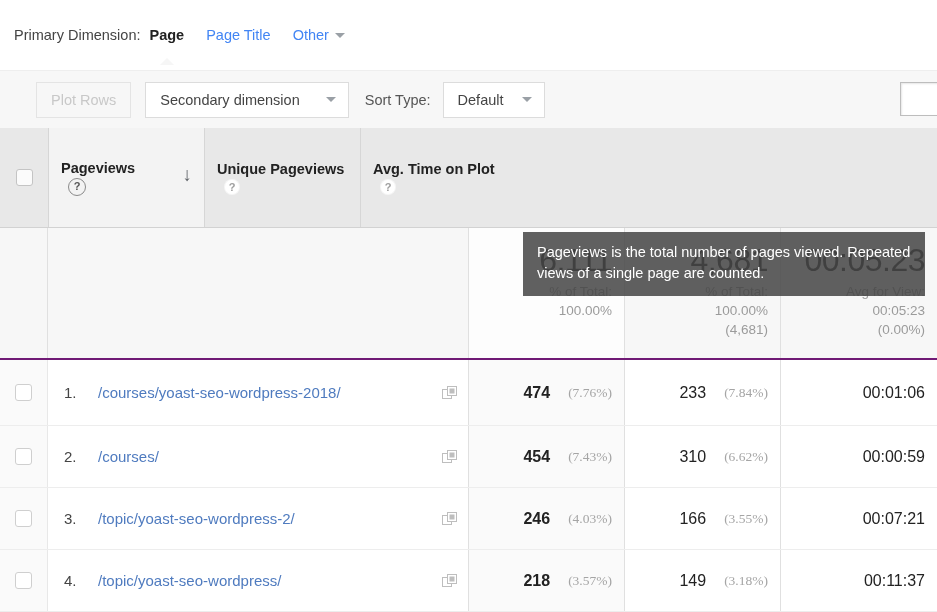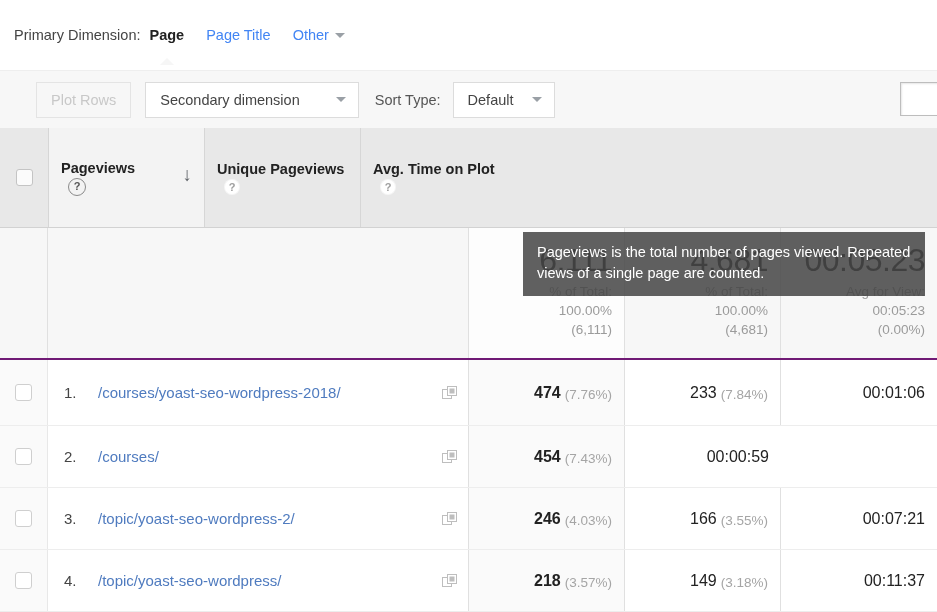--- a/index.html
+++ b/index.html
@@ -110,21 +110,21 @@
     white-space: nowrap;
   }
   .btn.disabled {
     color: #c8c8c8;
     background: #f7f7f7;
     border-color: #e4e4e4;
     cursor: default;
   }
   .btn.dropdown {
     padding-right: 12px;
-    gap: 36px;
+    gap: 26px;
     background: #ffffff;
   }
   .btn.dropdown.small { gap: 18px; }
   .sort-label {
     font-size: 14.5px;
     color: #555;
     margin: 0 12px 0 16px;
     white-space: nowrap;
   }
   .search-box {
@@ -325,28 +325,29 @@
   .metric-main {
     font-size: 16px;
     color: #222;
     text-align: right;
     flex: 0 0 auto;
   }
   .metric-main.bold { font-weight: bold; }
   .metric-pct {
     font-size: 13.5px;
     color: #a5a5a5;
-    margin-left: 4px;
+    margin-left: 18px;
     white-space: nowrap;
     flex: 0 0 auto;
+    font-family: Liberation Serif, serif;
   }
   .c-num .inner {
     width: 100%;
     display: flex;
-    align-items: flex-end;
+    align-items: center;
     justify-content: flex-start;
   }
   .c-num .spacer { flex: 1 1 auto; }
   .time-val {
     font-size: 16px;
     color: #222;
   }
 
   
   .tooltip {
@@ -438,21 +439,20 @@
 
     <div class="row sum-row">
       <div class="c-check"></div>
       <div class="c-page"></div>
 
       <div class="c-num sorted">
         <div class="sum-stack">
           <div class="sum-big">6,111</div>
           <div class="sum-lab">% of Total:</div>
           <div class="sum-val">100.00%</div>
-          <div class="sum-val">(6,111)</div>
         </div>
       </div>
 
       <div class="c-num">
         <div class="sum-stack">
           <div class="sum-big">4,681</div>
           <div class="sum-lab">% of Total:</div>
           <div class="sum-val">100.00%</div>
           <div class="sum-val">(4,681)</div>
         </div>
@@ -517,20 +517,27 @@
           </svg>
         </span>
       </div>
       <div class="c-num sorted">
         <span class="inner">
           <span class="spacer"></span>
           <span class="metric-main bold">454</span>
           <span class="metric-pct">(7.43%)</span>
         </span>
       </div>
+      <div class="c-num">
+        <span class="inner">
+          <span class="spacer"></span>
+          <span class="metric-main">310</span>
+          <span class="metric-pct">(6.62%)</span>
+        </span>
+      </div>
       <div class="c-time">
         <span class="time-val">00:00:59</span>
       </div>
     </div>
 
     <div class="row data-row">
       <div class="c-check">
         <span class="chk"></span>
       </div>
       <div class="c-page">

